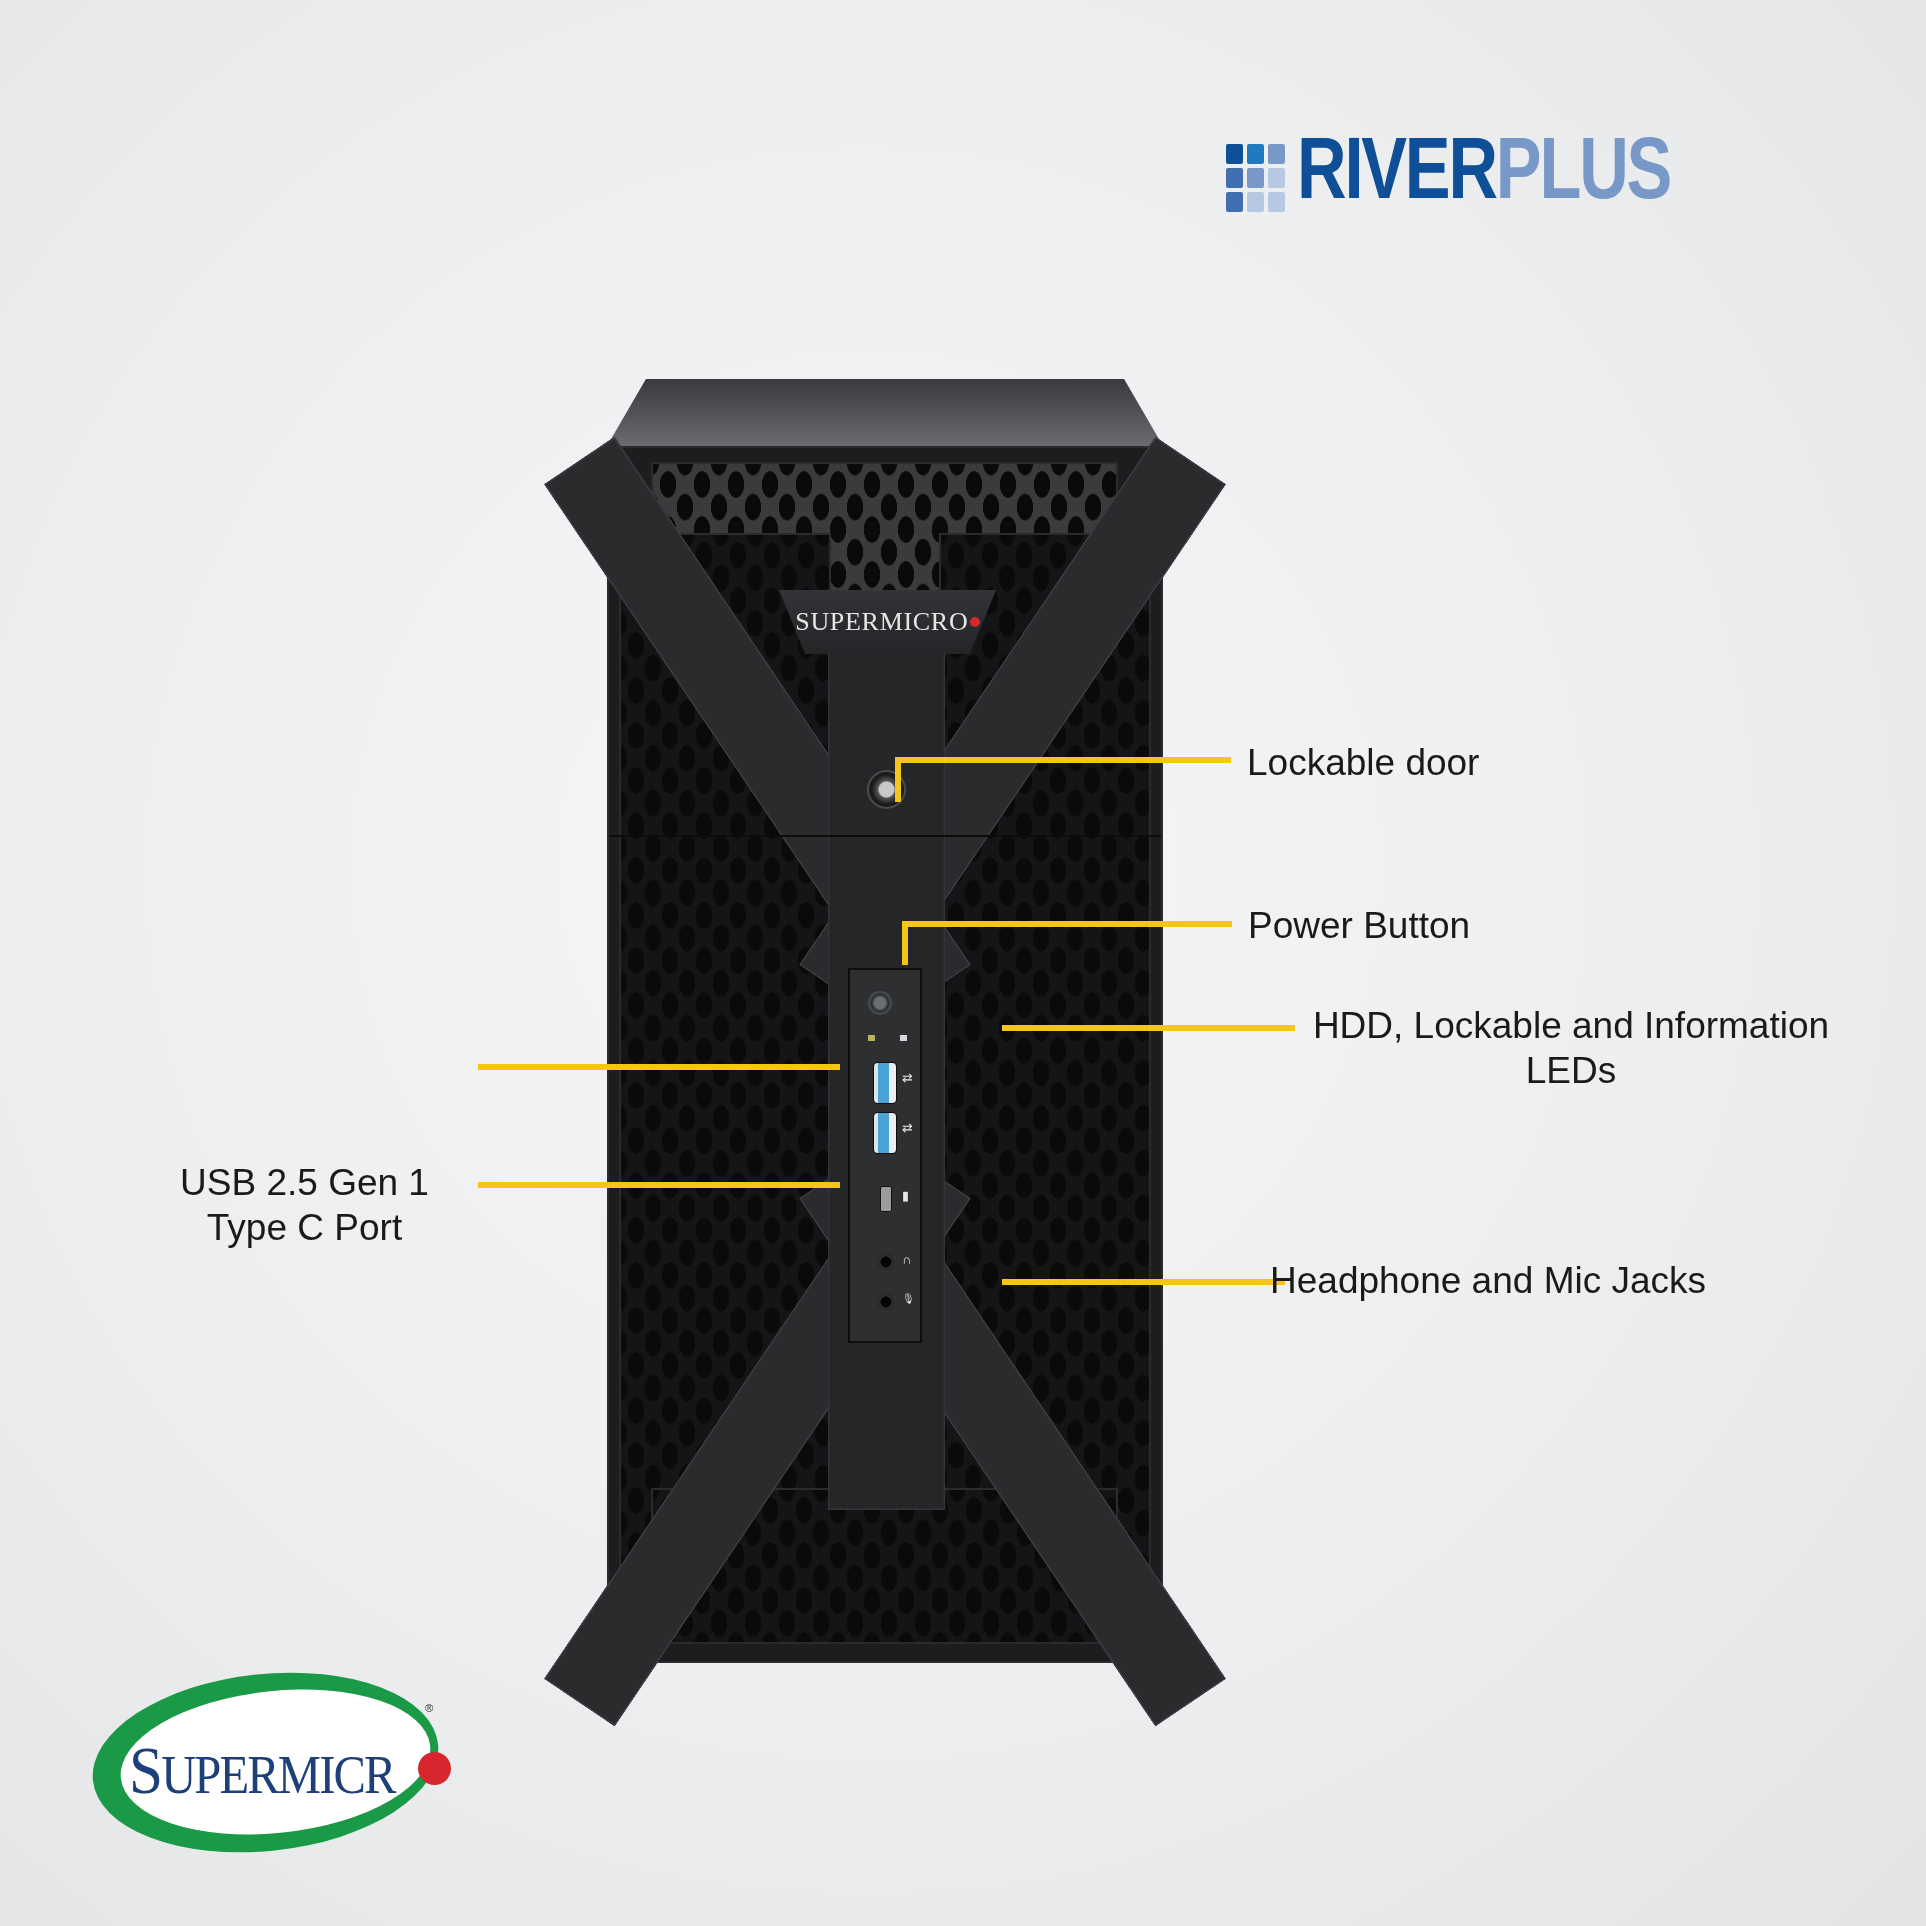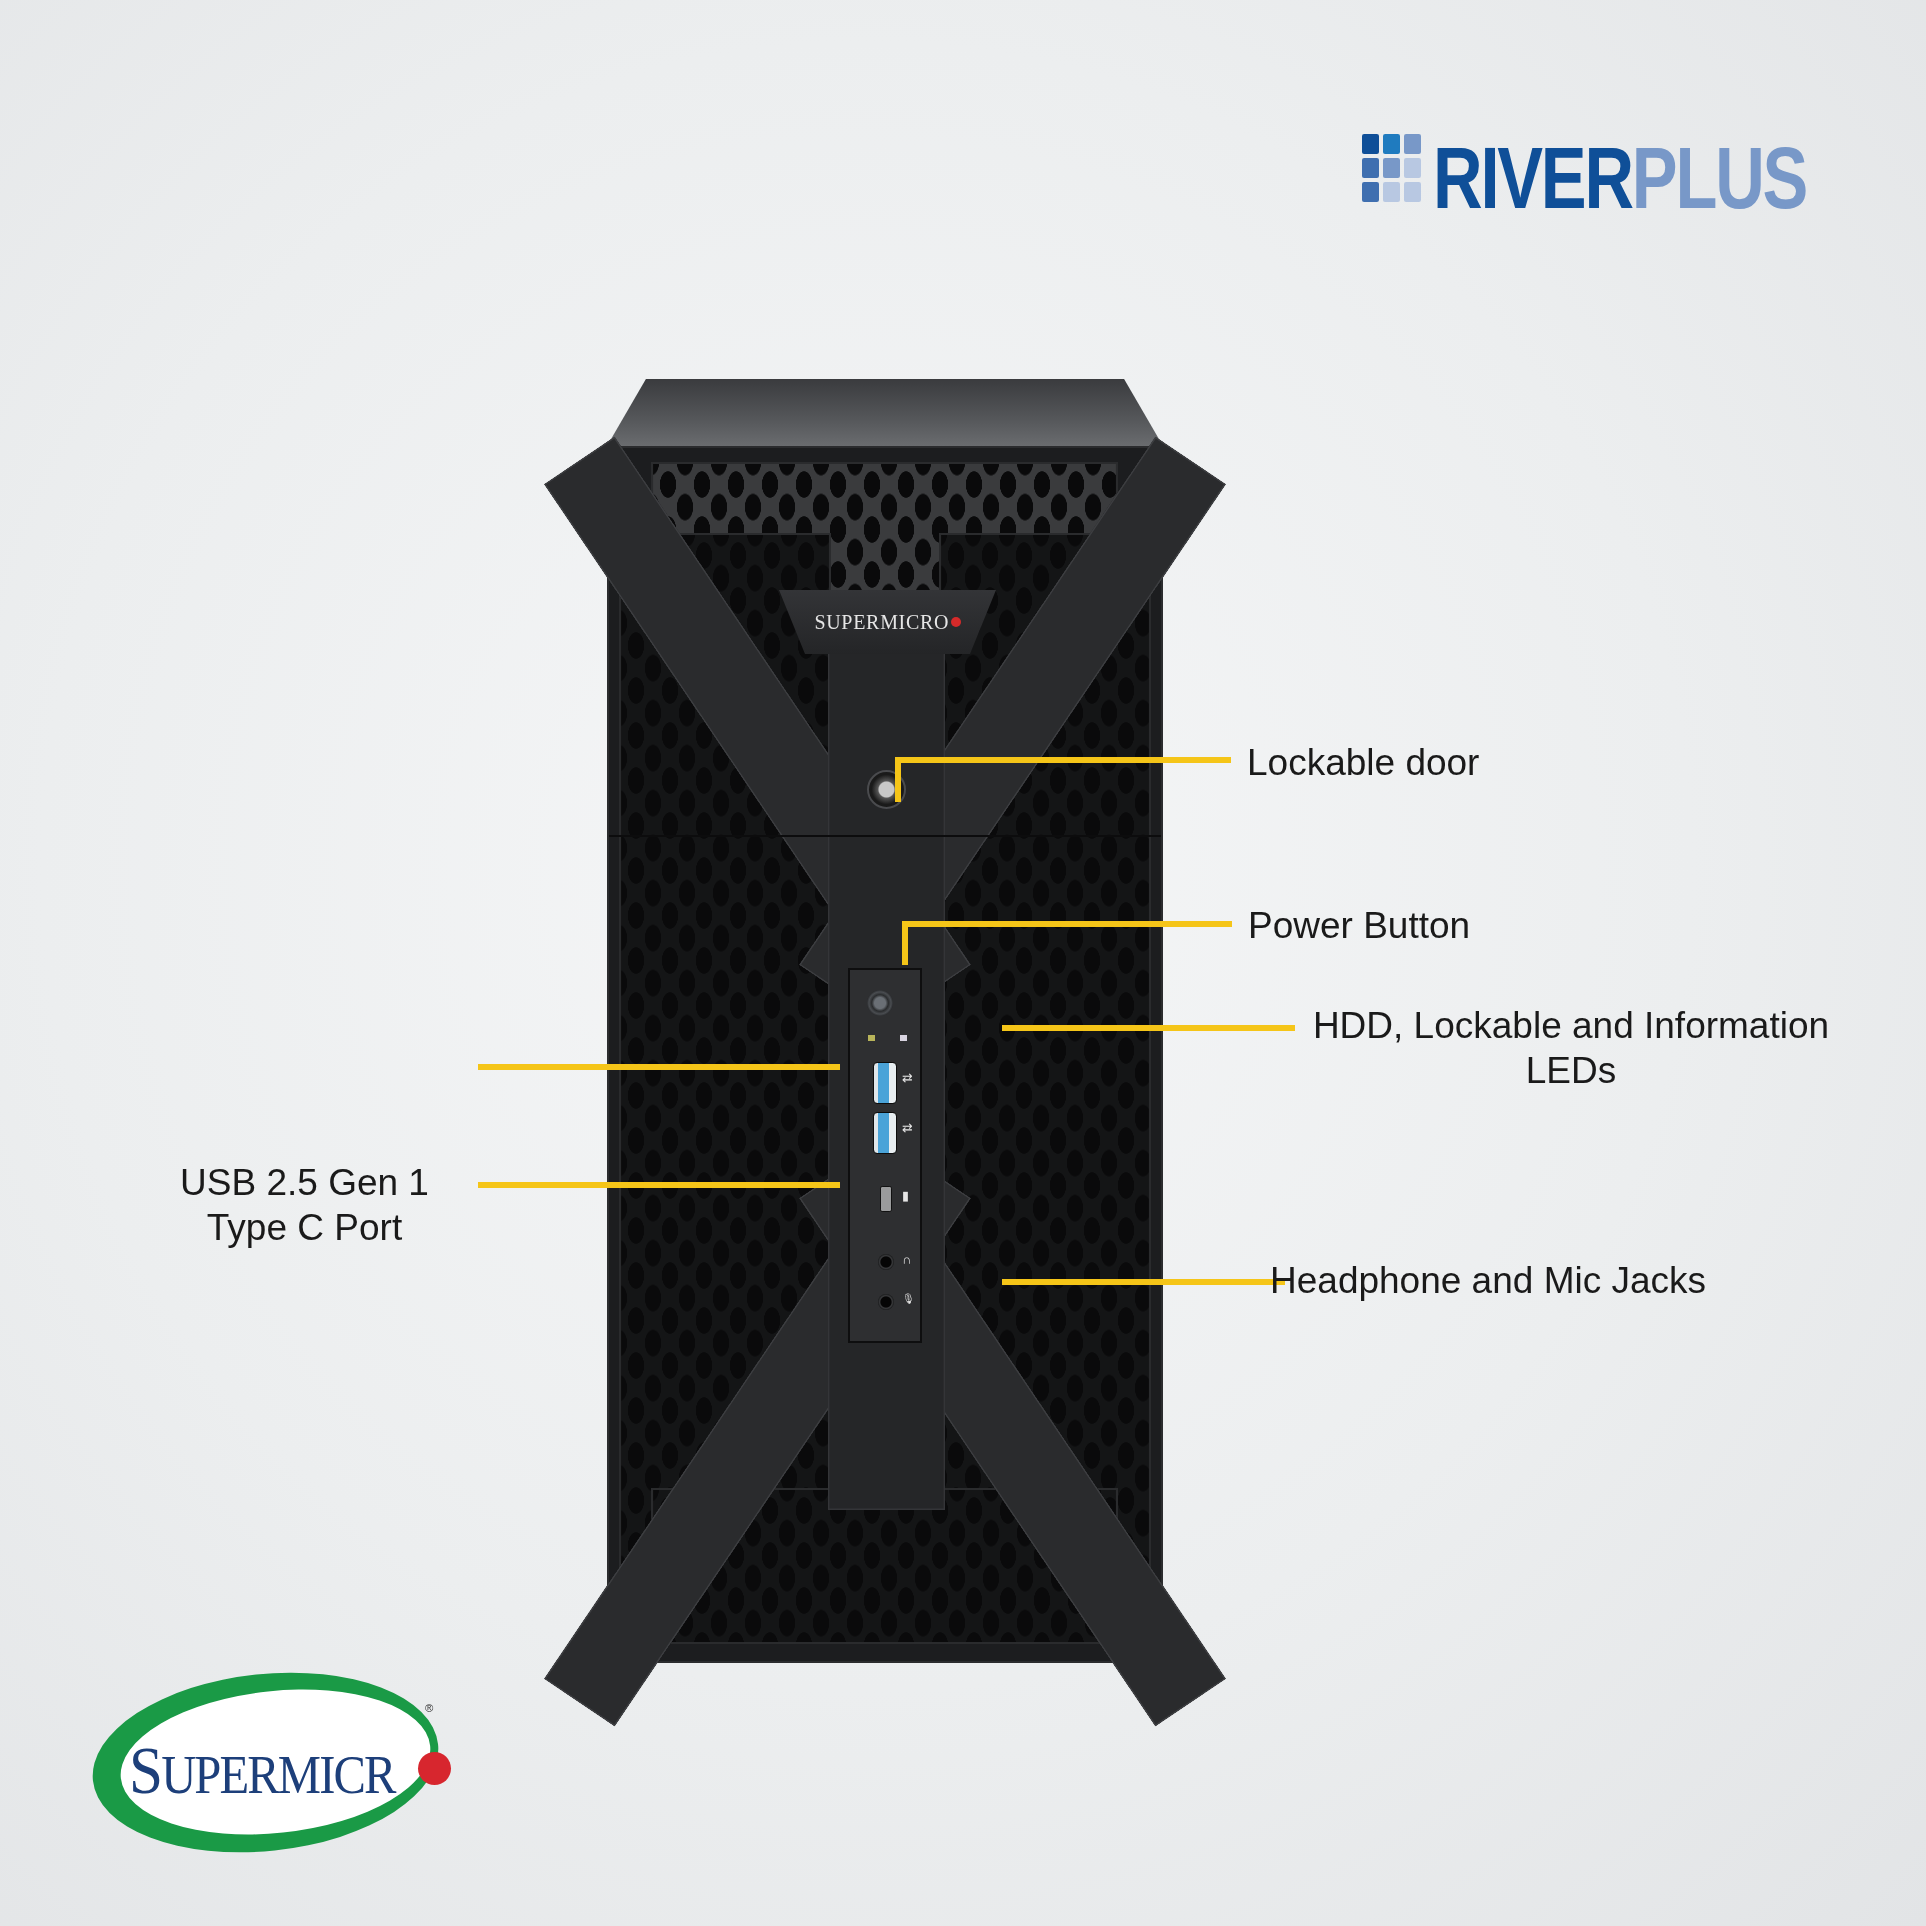--- a/index.html
+++ b/index.html
@@ -4,21 +4,21 @@
 <style>
   html, body { margin: 0; padding: 0; }
   body {
     width: 1926px; height: 1926px; position: relative; overflow: hidden;
     background: radial-gradient(ellipse at 45% 45%, #f5f6f7 0%, #eceeef 55%, #e2e4e6 100%);
     font-family: "Liberation Sans", sans-serif;
   }
   .abs { position: absolute; }
 
   
-  .rp-logo { left: 1362px; top: 134px; height: 78px; display: flex; align-items: flex-start; }
+  .rp-logo { left: 1226px; top: 134px; height: 78px; display: flex; align-items: flex-end; }
   .rp-grid { display: grid; grid-template-columns: repeat(3, 17px); grid-template-rows: repeat(3, 20px); gap: 4.2px 4.2px; margin-right: 11.3px; }
   .rp-grid span { border-radius: 2.1px; }
   .rp-text { font-family: "Liberation Sans", sans-serif; font-weight: bold; font-size: 88px; letter-spacing: -2.8px; line-height: 1; transform: scaleX(0.78); transform-origin: left center; white-space: nowrap; }
   .rp-river { color: #0f4f98; }
   .rp-plus { color: #7898c8; }
 
   
   .tower { left: 607px; top: 379px; width: 556px; height: 1284px; }
   .tower-top {
     position: absolute; left: 0; top: 0; width: 556px; height: 67px;
@@ -57,21 +57,21 @@
   .spine {
     position: absolute; left: 219px; top: 142px; width: 117px; height: 920px;
     background: #252628; box-shadow: inset 0 0 0 1.4px #343538;
   }
   .brand-plate {
     position: absolute; left: 170px; top: 142px; width: 217px; height: 64px;
     background: linear-gradient(180deg, #333437, #242527);
     display: flex; align-items: center; justify-content: center;
     clip-path: polygon(0 0, 100% 0, 88% 100%, 12% 100%);
   }
-  .brand-plate-text { color: #e6e6e6; font-family: "Liberation Serif", serif; font-size: 20px; letter-spacing: 0.7px; }
+  .brand-plate-text { color: #e6e6e6; font-family: "Liberation Serif", serif; font-size: 26px; letter-spacing: 0.7px; }
   .brand-dot { display: inline-block; width: 10px; height: 10px; border-radius: 50%; background: #d62a2a; margin-left: 1.4px; }
 
   .lock {
     position: absolute; left: 258px; top: 322px; width: 35px; height: 35px; border-radius: 50%;
     background: radial-gradient(circle, #c8c8c8 0 30%, #555 35%, #1a1a1a 60%);
     border: 2.1px solid #4a4b4e;
   }
   .seam { position: absolute; left: 0; right: 0; top: 387px; height: 2.1px; background: #0c0c0d; }
 
   .io-panel {

